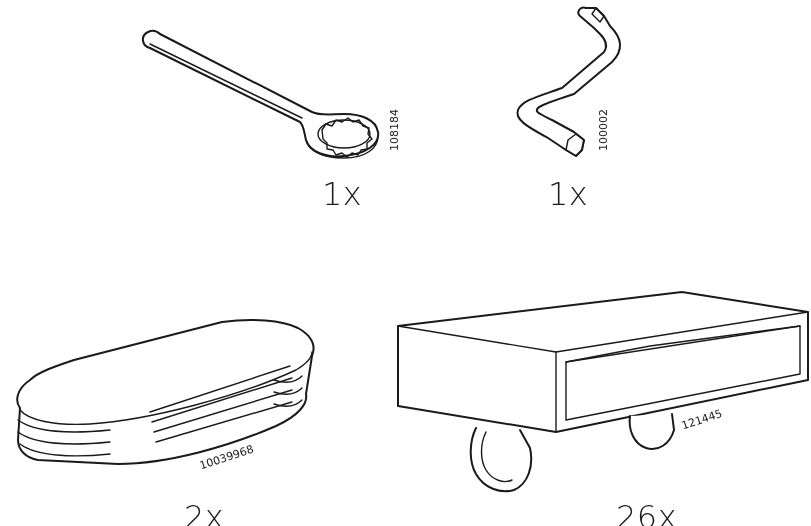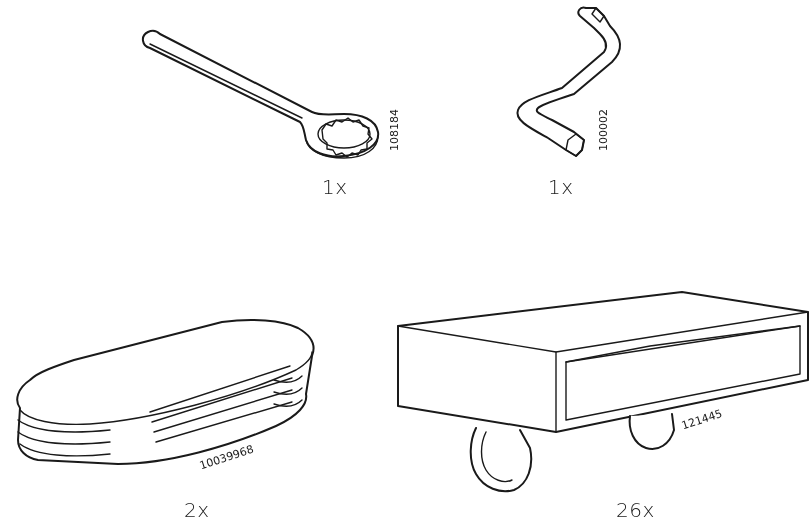--- a/index.html
+++ b/index.html
@@ -1,18 +1,18 @@
 <!DOCTYPE html>
 <html><head>
 <meta charset="utf-8">
 <style>
   html,body{margin:0;padding:0;background:#fff;}
   body{width:811px;height:526px;position:relative;overflow:hidden;font-family:"DejaVu Sans","Liberation Sans",sans-serif;color:#1a1a1a;}
   .part{position:absolute;}
-  .qty{position:absolute;font-size:20px;font-weight:300;letter-spacing:0.5px;}
+  .qty{position:absolute;font-size:32px;font-weight:300;letter-spacing:0.5px;}
   .code{position:absolute;font-size:11px;white-space:nowrap;transform-origin:left top;}
   svg{position:absolute;left:0;top:0;overflow:visible;}
   .ln{fill:#fff;stroke:#1a1a1a;stroke-width:2;stroke-linejoin:round;stroke-linecap:round;}
   .ln-thin{fill:none;stroke:#1a1a1a;stroke-width:1.4;stroke-linejoin:round;stroke-linecap:round;}
 </style>
 </head>
 <body>
 
 <div class="part" style="left:0;top:0;width:811px;height:526px;pointer-events:none;">
   <svg width="811" height="526">

